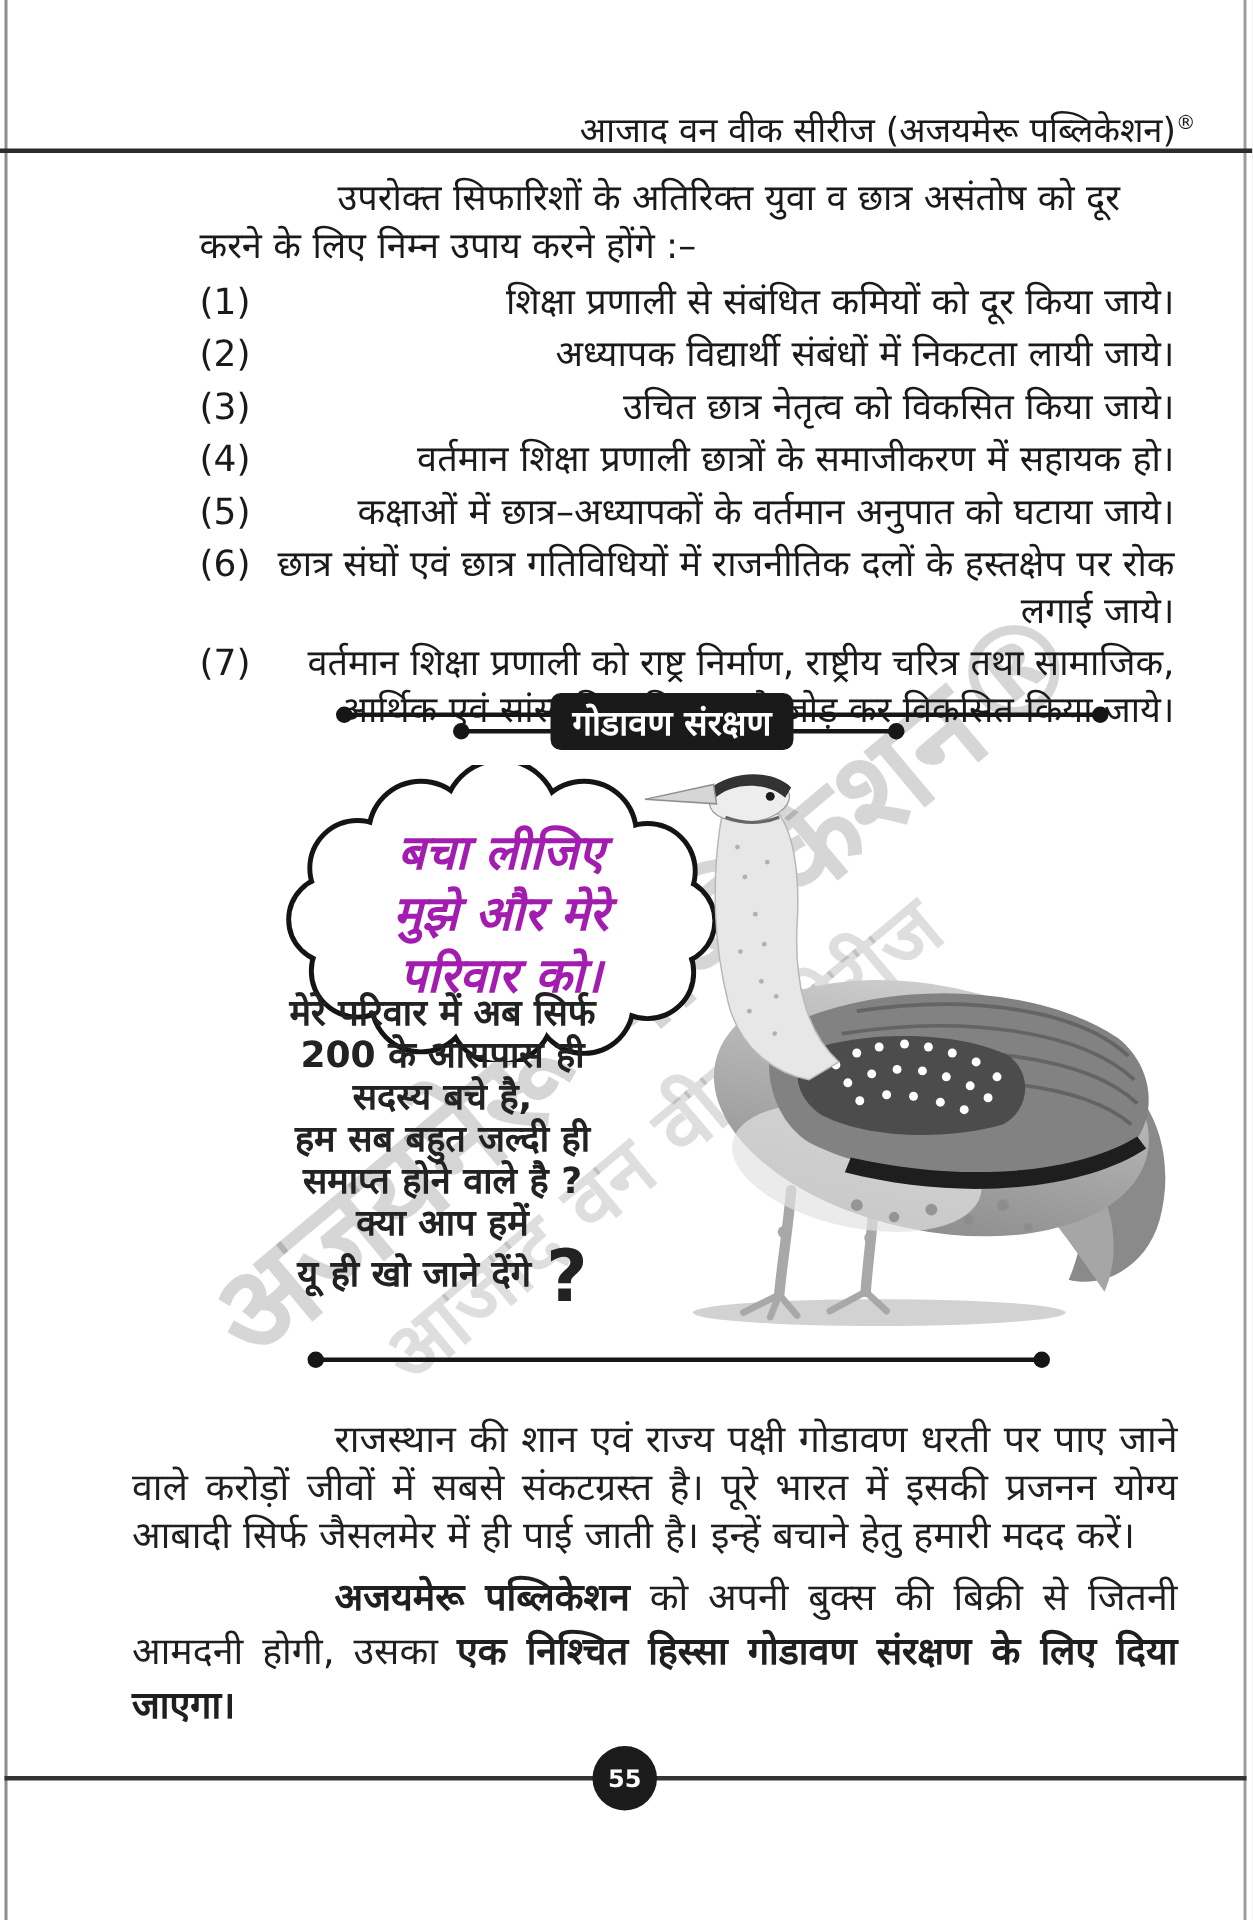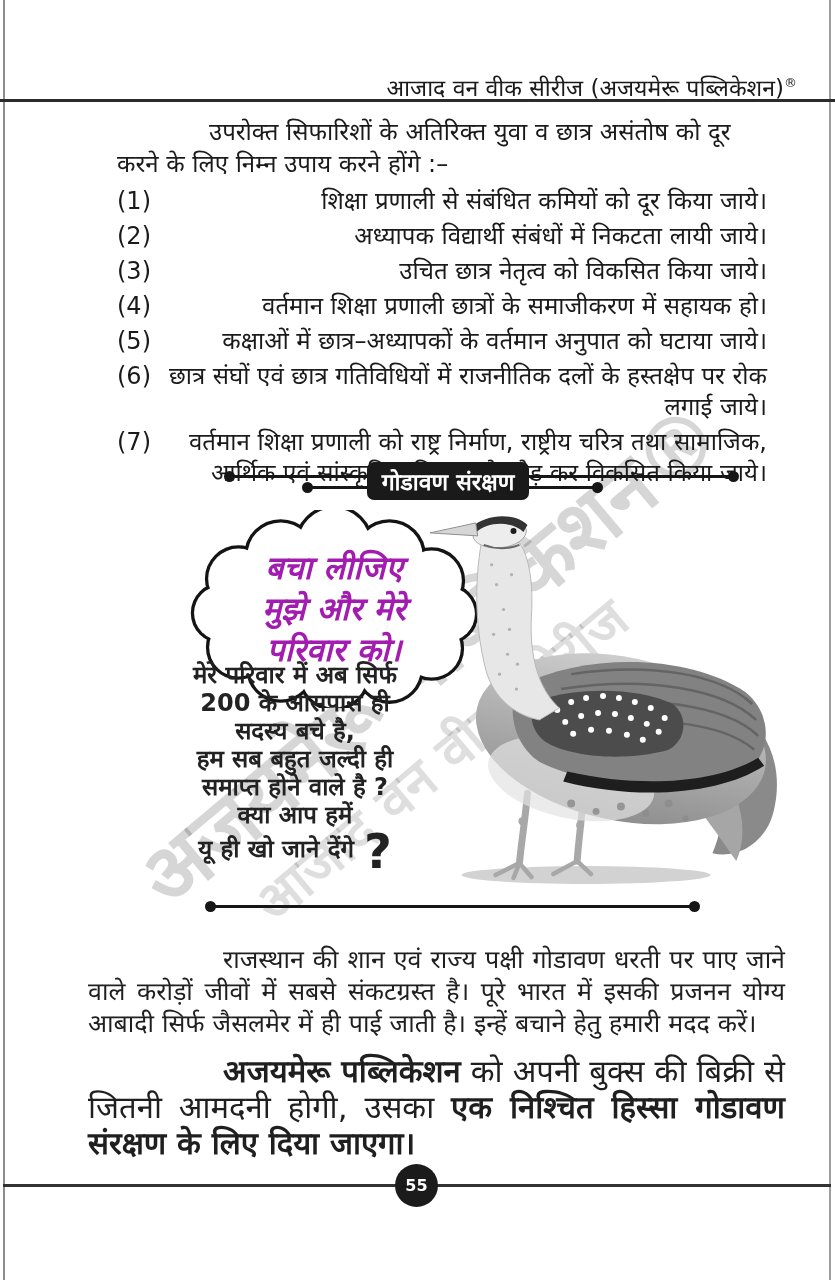--- a/index.html
+++ b/index.html
@@ -18,21 +18,21 @@
   .wm{position:absolute;font-weight:bold;white-space:nowrap;transform:rotate(-40deg);
       pointer-events:none;z-index:0;text-align:center;}
   .wm1{left:48px;top:595px;width:760px;font-size:84px;color:rgba(0,0,0,0.16);}
   .wm2{left:90px;top:722px;width:700px;font-size:54px;color:rgba(0,0,0,0.13);}
 
   .layer{position:absolute;z-index:1;}
 
   .header{top:68px;right:38px;font-size:23px;line-height:30px;white-space:nowrap;}
   .header sup{font-size:13px;}
 
-  .content{left:117px;top:116px;width:650px;}
+  .content{left:133px;top:116px;width:650px;}
   .intro{margin:0;font-size:24px;line-height:32px;text-indent:92px;}
   .list{margin-top:6px;}
   .list-row{display:flex;font-size:24px;line-height:31px;margin-bottom:4px;}
   .list-num{width:50px;flex:0 0 50px;}
   .list-txt{flex:1;text-align:right;}
 
   
   .banner{left:200px;top:460px;width:570px;height:46px;}
   .bline{position:absolute;height:3px;background:#161616;}
   .bline-upper{left:29px;top:15px;width:504px;}
@@ -60,21 +60,21 @@
   .plea-qmark{font-size:48px;font-weight:bold;line-height:40px;position:relative;top:2px;}
 
   .sep{left:205px;top:901px;width:495px;height:12px;}
   .sep-line{position:absolute;left:4px;right:4px;top:4px;height:3px;background:#161616;}
   .sep .bdot{top:0;}
   .sep .dot-l{left:0;}
   .sep .dot-r{right:0;}
 
   .para1{left:88px;top:912px;width:697px;font-size:25px;line-height:32px;
          text-align:justify;text-indent:135px;color:#1f1f1f;margin-top:32px;}
-  .para2{left:88px;top:1022px;width:697px;font-size:31px;line-height:36px;
+  .para2{left:88px;top:1022px;width:697px;font-size:25px;line-height:36px;
          text-align:justify;text-indent:135px;color:#1f1f1f;}
   .b{font-weight:bold;}
 
   .footer-line{position:absolute;left:3px;right:4px;top:1184px;height:3px;background:#333;z-index:1;}
   .page-badge{
     position:absolute;left:395px;top:1164px;width:43px;height:43px;border-radius:50%;
     background:#1b1b1b;color:#fff;display:flex;align-items:center;justify-content:center;
     font-size:16px;font-weight:bold;z-index:2;
   }
 </style>

